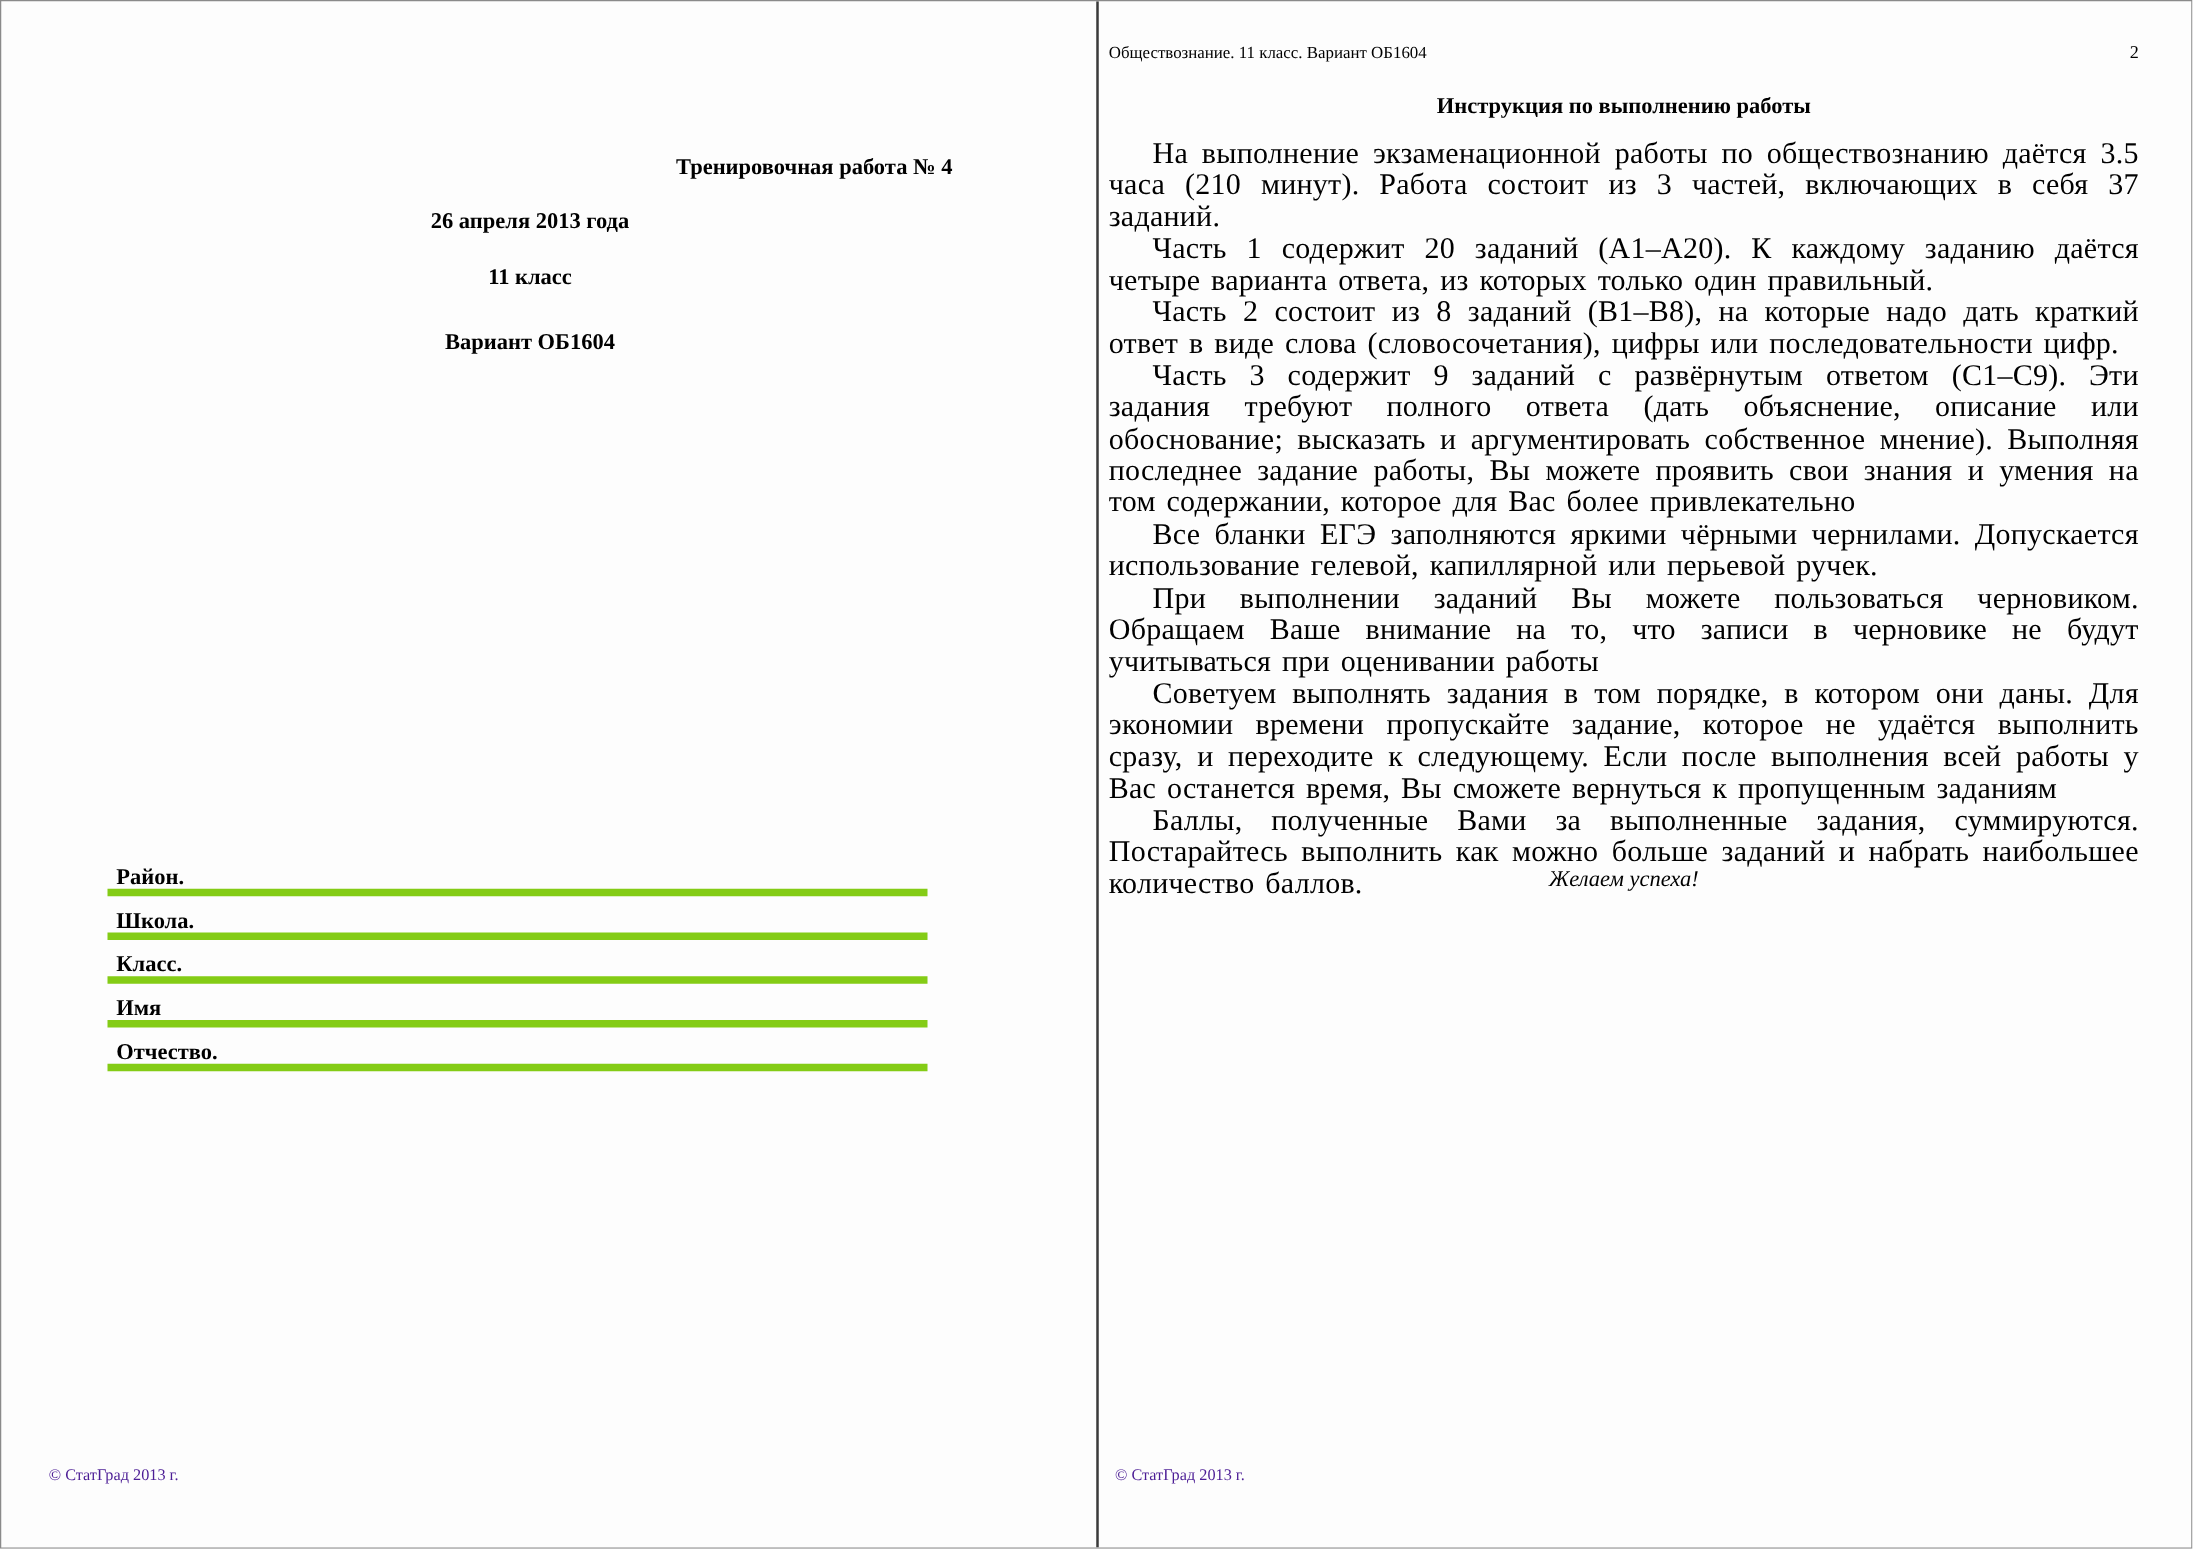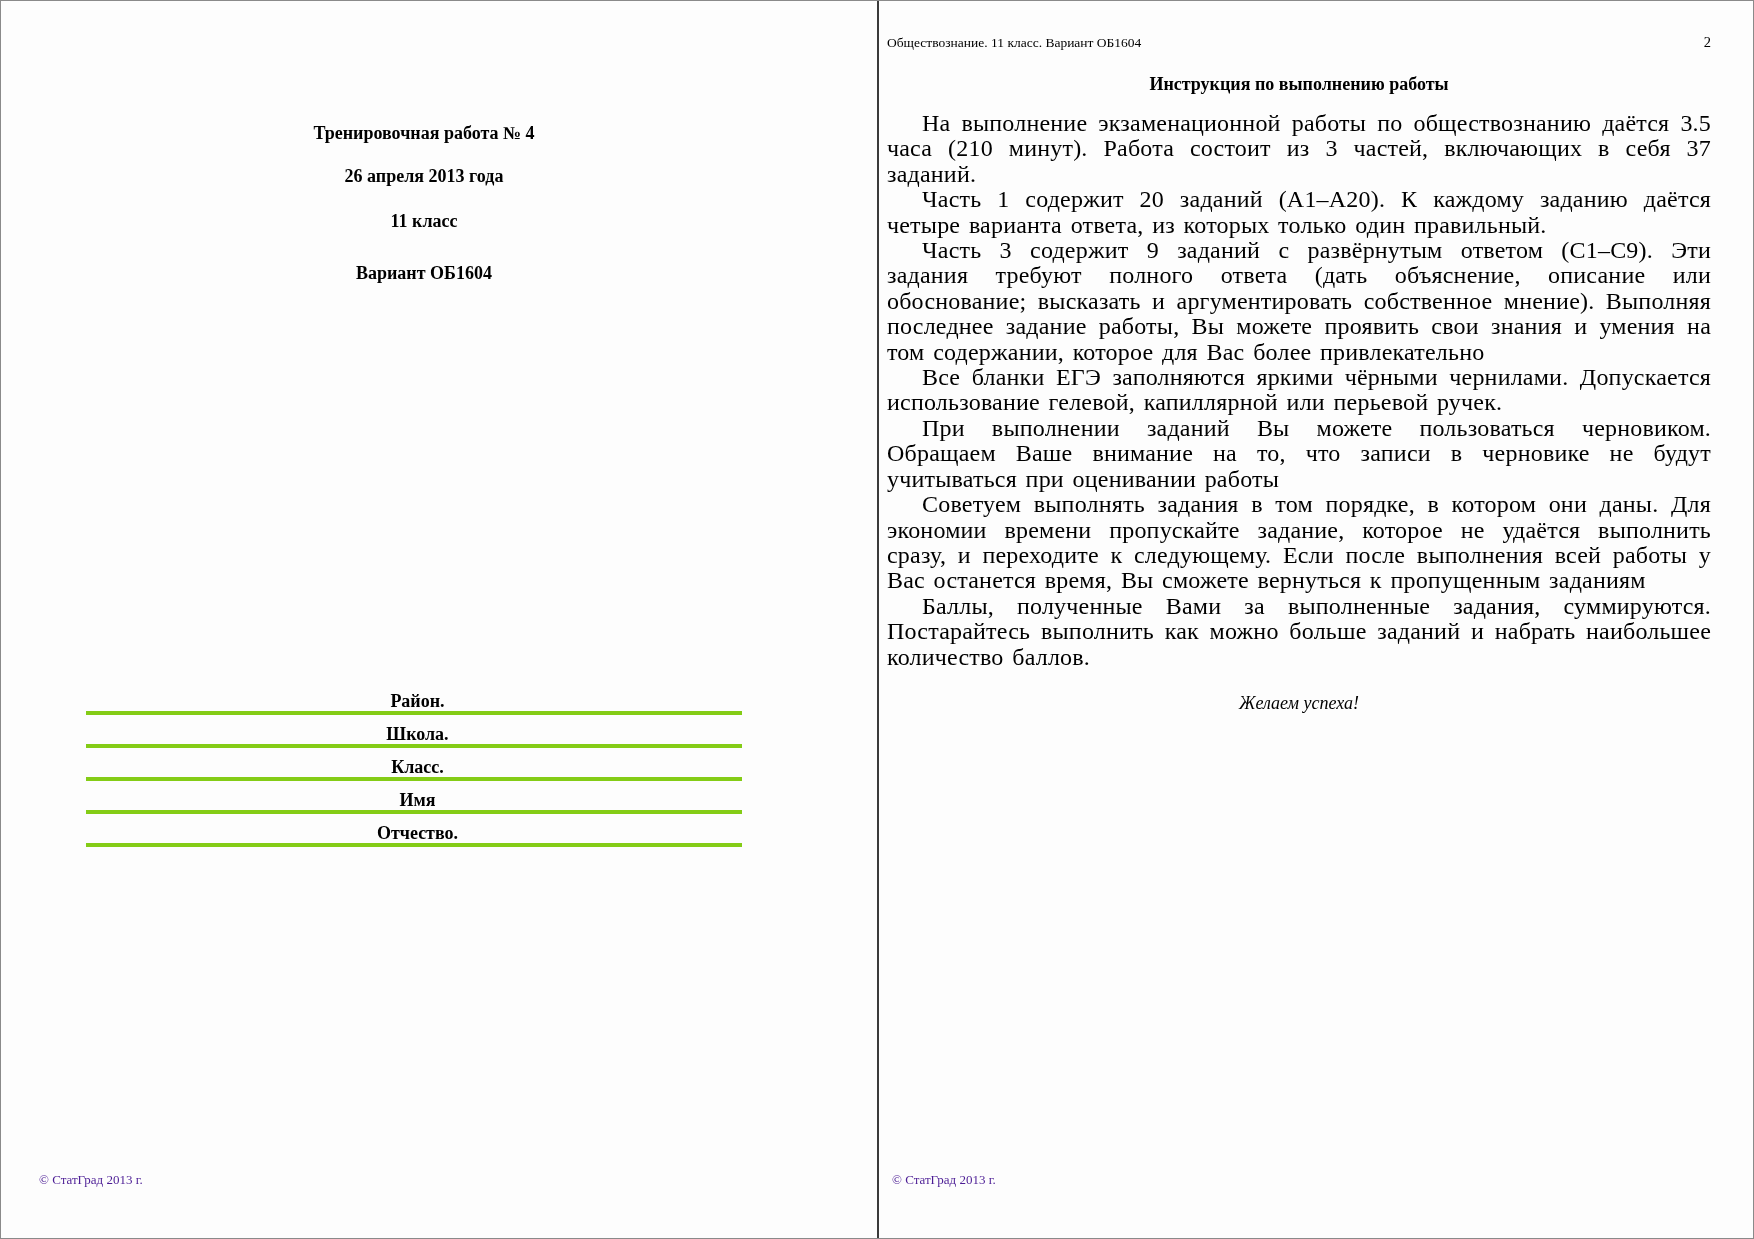--- a/index.html
+++ b/index.html
@@ -22,34 +22,33 @@
   }
   
   .title-block {
     position: absolute;
     left: 85px; top: 121px; width: 676px;
     text-align: center;
     font-weight: bold;
     font-size: 18px;
   }
   .title-line { height: 22px; line-height: 22px; }
-  .tl1 { margin-bottom: 21px; }
+  .tl1 { margin-bottom: 21px; text-align: right; }
   .tl2 { margin-bottom: 28px; }
   .tl3 { margin-bottom: 23px; }
   .tl4 { margin-bottom: 30px; }
   .fields {
     position: absolute;
     left: 85px; top: 681px; width: 656px;
   }
   .field-row {
     height: 29px;
-    border-bottom: 4px solid #84cc16;
+    border-bottom: 6px solid #84cc16;
     display: flex;
     align-items: flex-end;
-    justify-content: center;
   }
   .field-label {
     font-weight: bold;
     font-size: 18px;
     line-height: 20px;
     padding-left: 7px;
     white-space: nowrap;
   }
   .page-footer {
     position: absolute;
@@ -135,20 +134,21 @@
     <div class="running-header">
       <span>Обществознание. 11 класс. Вариант ОБ1604</span>
       <span class="page-number">2</span>
     </div>
 
     <h1 class="instruction-title">Инструкция по выполнению работы</h1>
 
     <div class="body-text">
       <p>На выполнение экзаменационной работы по обществознанию даётся 3.5 часа (210 минут). Работа состоит из 3 частей, включающих в себя 37 заданий.</p>
       <p>Часть 1 содержит 20 заданий (А1–А20). К каждому заданию даётся четыре варианта ответа, из которых только один правильный.</p>
+      <p>Часть 2 состоит из 8 заданий (В1–В8), на которые надо дать краткий ответ в виде слова (словосочетания), цифры или последовательности цифр.</p>
       <p>Часть 3 содержит 9 заданий с развёрнутым ответом (С1–С9). Эти задания требуют полного ответа (дать объяснение, описание или обоснование; высказать и аргументировать собственное мнение). Выполняя последнее задание работы, Вы можете проявить свои знания и умения на том содержании, которое для Вас более привлекательно</p>
       <p>Все бланки ЕГЭ заполняются яркими чёрными чернилами. Допускается использование гелевой, капиллярной или перьевой ручек.</p>
       <p>При выполнении заданий Вы можете пользоваться черновиком. Обращаем Ваше внимание на то, что записи в черновике не будут учитываться при оценивании работы</p>
       <p>Советуем выполнять задания в том порядке, в котором они даны. Для экономии времени пропускайте задание, которое не удаётся выполнить сразу, и переходите к следующему. Если после выполнения всей работы у Вас останется время, Вы сможете вернуться к пропущенным заданиям</p>
       <p>Баллы, полученные Вами за выполненные задания, суммируются. Постарайтесь выполнить как можно больше заданий и набрать наибольшее количество баллов.</p>
     </div>
 
     <div class="closing">Желаем успеха!</div>
 
     <div class="page-footer footer-right">© СтатГрад 2013 г.</div>

